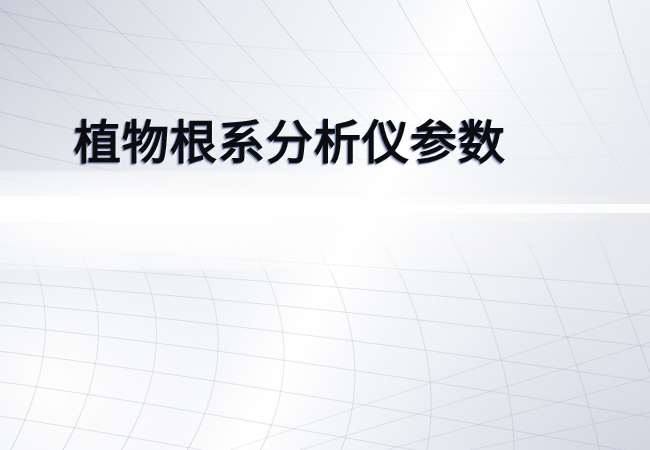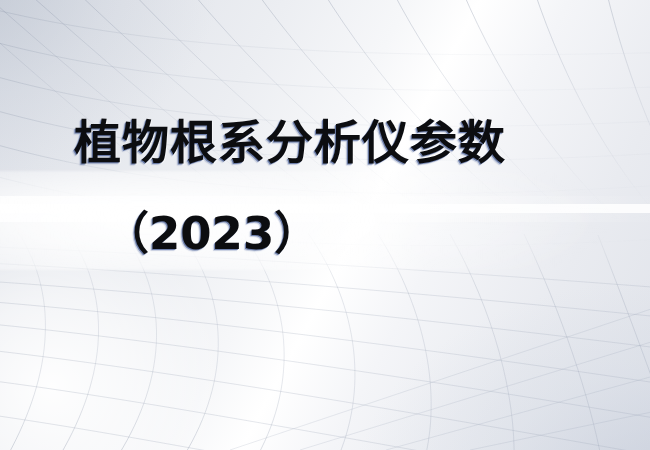--- a/index.html
+++ b/index.html
@@ -231,16 +231,15 @@
 
       <rect x="-20" y="196" width="690" height="26" fill="url(#sheenBand)" opacity="0.9"></rect>
       <rect x="-20" y="204" width="690" height="9" fill="#ffffff" opacity="0.85"></rect>
     </svg>
   </div>
 
   <div class="bg-horizon"></div>
 
   <div class="title-block">
     <h1 class="title-main">植物根系分析仪参数</h1>
-    <p class="title-sub">（2023）</p>
   </div>
 
 </div>
 
 </body></html>

